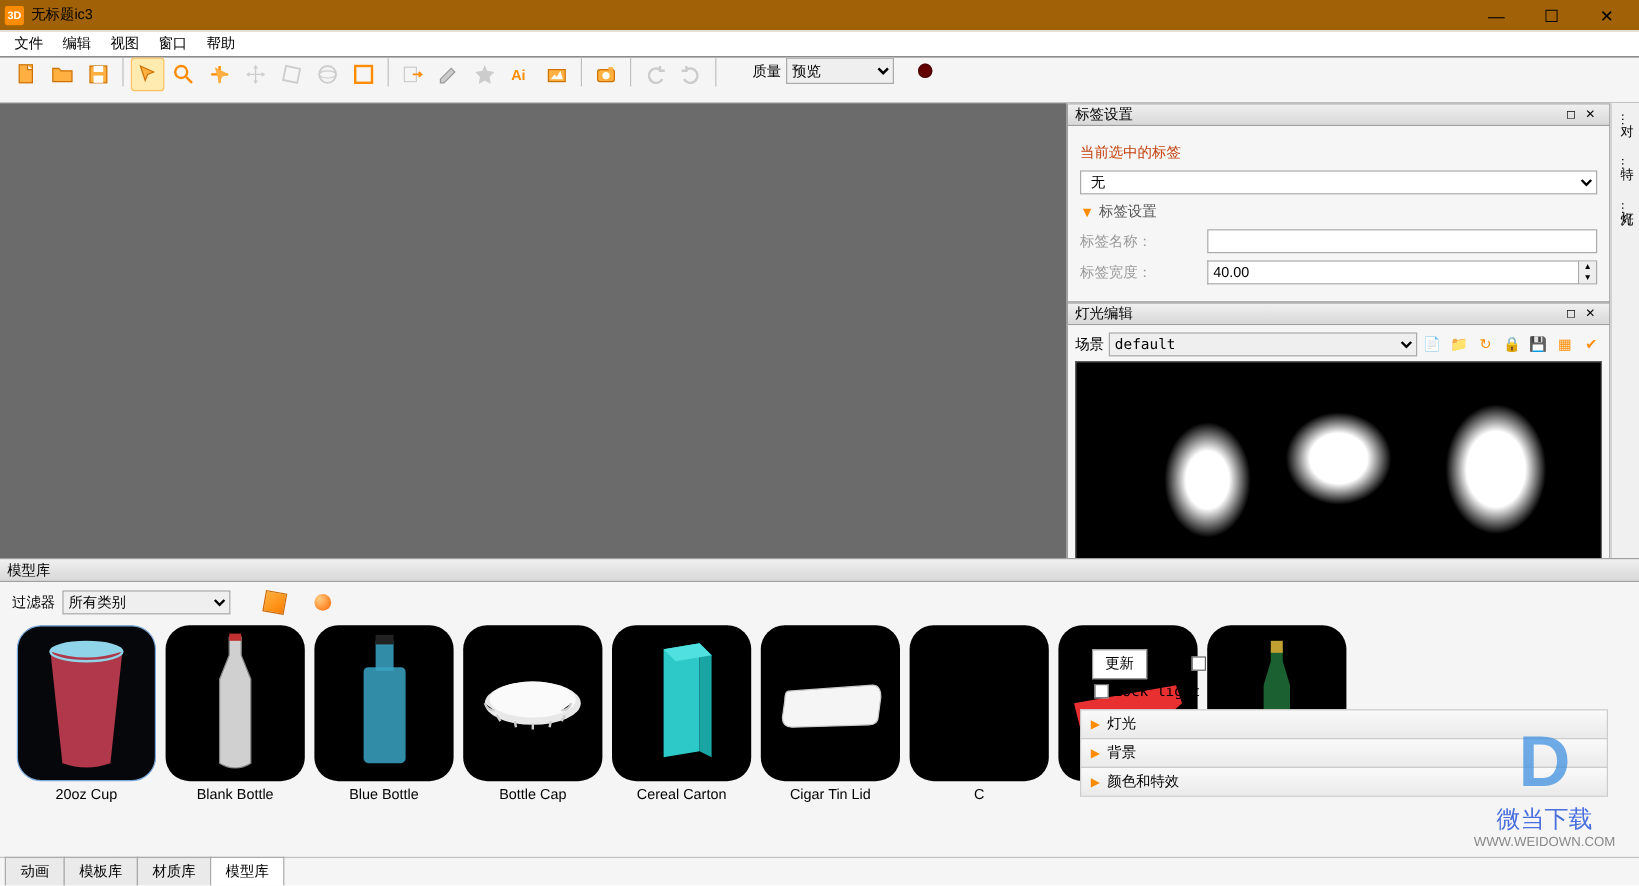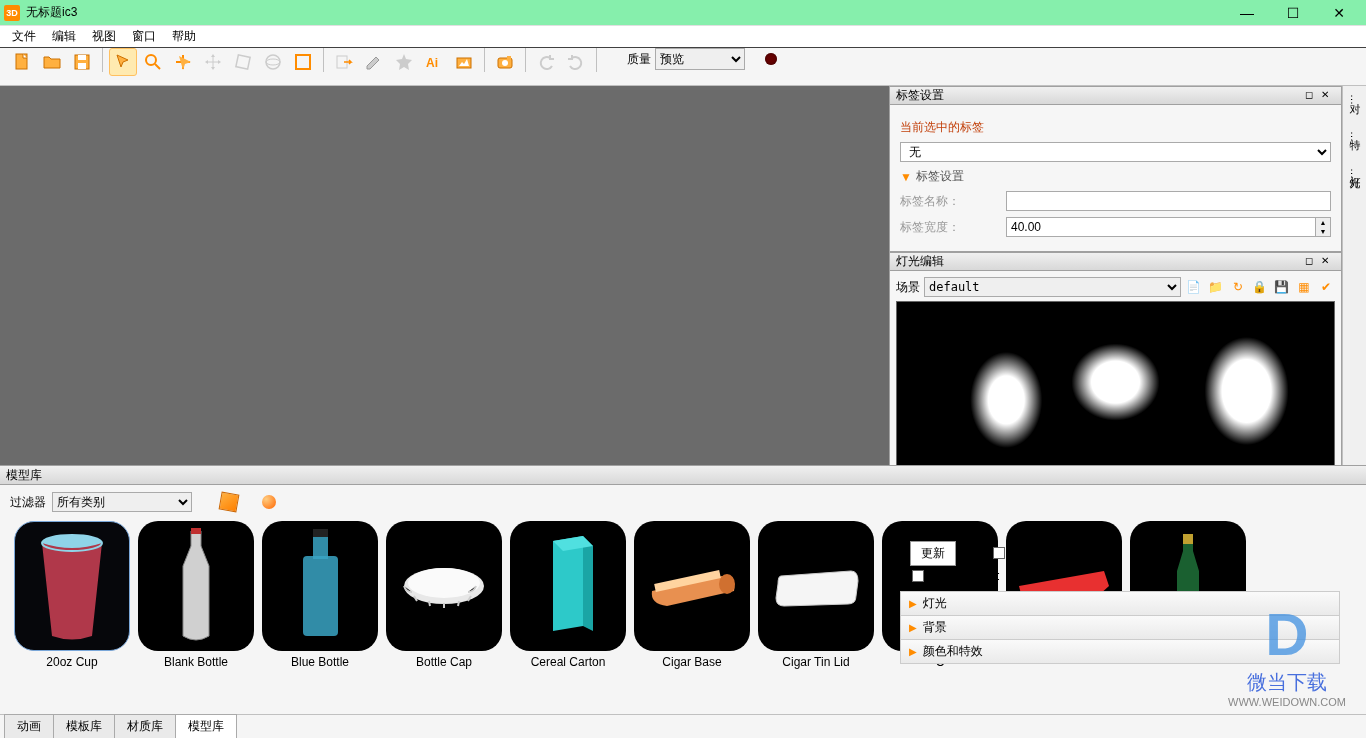--- a/index.html
+++ b/index.html
@@ -1,17 +1,17 @@
 <!DOCTYPE html>
 <html><head>
 <meta charset="utf-8">
 <style>
 *{box-sizing:border-box;margin:0;padding:0;font-family:"Microsoft YaHei",Arial,sans-serif;font-size:12px}
 body{width:1366px;height:738px;background:#fff;overflow:hidden;position:relative}
-.titlebar{height:26px;background:#86efac;display:flex;align-items:center;padding:12px 4px;border-bottom:1px solid #e0e0e0}
+.titlebar{height:26px;background:#a16207;display:flex;align-items:center;padding:12px 4px;border-bottom:1px solid #e0e0e0}
 .titlebar .logo{width:16px;height:16px;background:#ff8c00;border-radius:2px;color:#fff;font-size:9px;font-weight:bold;display:flex;align-items:center;justify-content:center;margin-right:6px}
 .titlebar .title{flex:1}
 .winbtn{width:46px;height:26px;display:flex;align-items:center;justify-content:center;font-size:14px}
 .menubar{height:22px;display:flex;align-items:center;padding:0 4px;border-bottom:1px solid #404040}
 .menuitem{padding:2px 8px;cursor:default}
 .toolbar{height:38px;background:#f5f5f5;border-bottom:1px solid #c0c0c0;display:flex;align-items:flex-start;padding:0 8px;gap:2px}
 .tbtn{width:28px;height:28px;display:flex;align-items:center;justify-content:center;border:1px solid transparent;border-radius:3px;cursor:pointer}
 .tbtn.sel{border-color:#ffc060;background:#ffeab0}
 .tsep{width:1px;height:24px;background:#c0c0c0;margin:0 4px}
 .tbtn svg{width:20px;height:20px}
@@ -328,30 +328,20 @@
               <path d="M20 10 L50 5 L50 95 L20 100 Z" fill="#2dc9c9"></path>
               <path d="M50 5 L60 15 L60 100 L50 95 Z" fill="#1aa5a5"></path>
               <path d="M20 10 L50 5 L60 15 L30 20 Z" fill="#50e0e0"></path>
             </svg>
           </div>
         <div class="model-label">Cereal Carton</div>
       </div>
       <div class="model-card">
         <div class="model-thumb">
             <svg width="100" height="60" viewBox="0 0 100 60">
-              <path d="M10 35 L80 20 Q95 22 92 35 L25 50 Q8 48 10 35" fill="#e89050"></path>
-              <path d="M13 32 L78 18" stroke="#ffd4a0" stroke-width="8"></path>
-              <ellipse cx="85" cy="28" rx="8" ry="10" fill="#d07030"></ellipse>
-            </svg>
-          </div>
-        <div class="model-label">Cigar Base</div>
-      </div>
-      <div class="model-card">
-        <div class="model-thumb">
-            <svg width="100" height="60" viewBox="0 0 100 60">
               <path d="M15 20 L85 15 Q92 15 92 25 L90 40 Q90 48 82 48 L18 50 Q10 50 10 42 L12 28 Q12 20 15 20" fill="#f5f5f5" stroke="#ccc"></path>
             </svg>
           </div>
         <div class="model-label">Cigar Tin Lid</div>
       </div>
       <div class="model-card">
         <div class="model-thumb"></div>
         <div class="model-label">C</div>
       </div>
       <div class="model-card">

